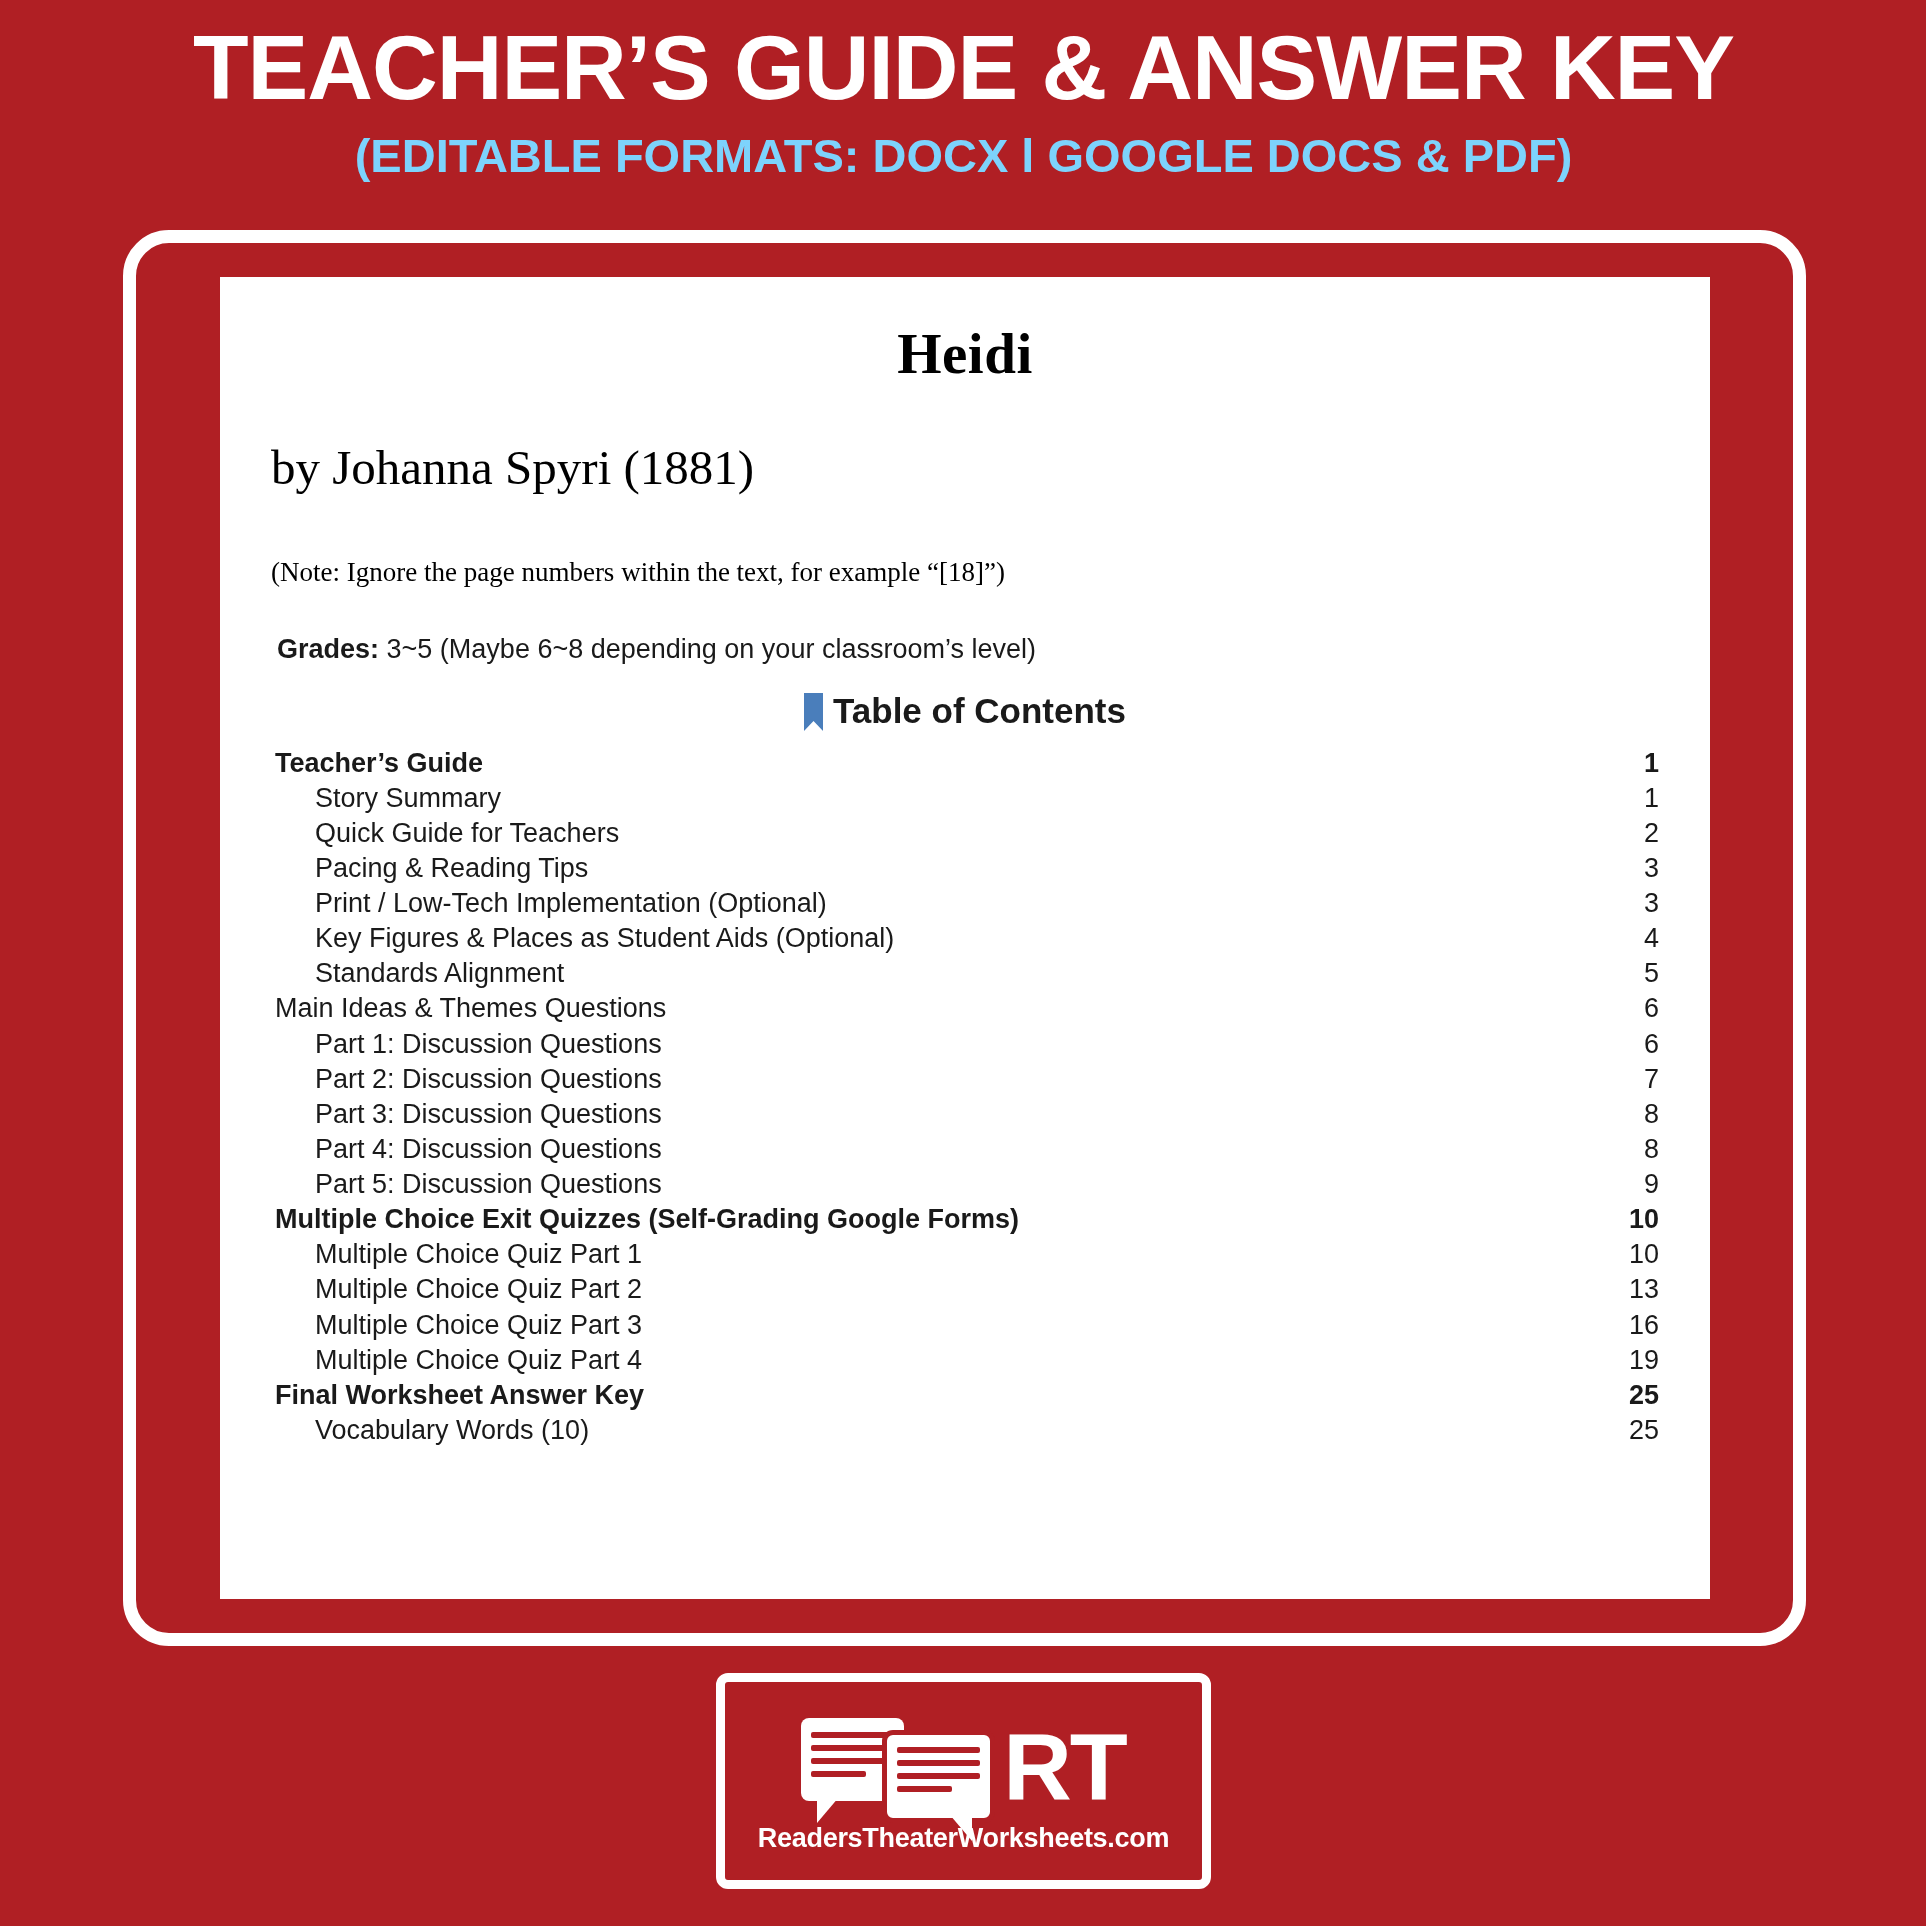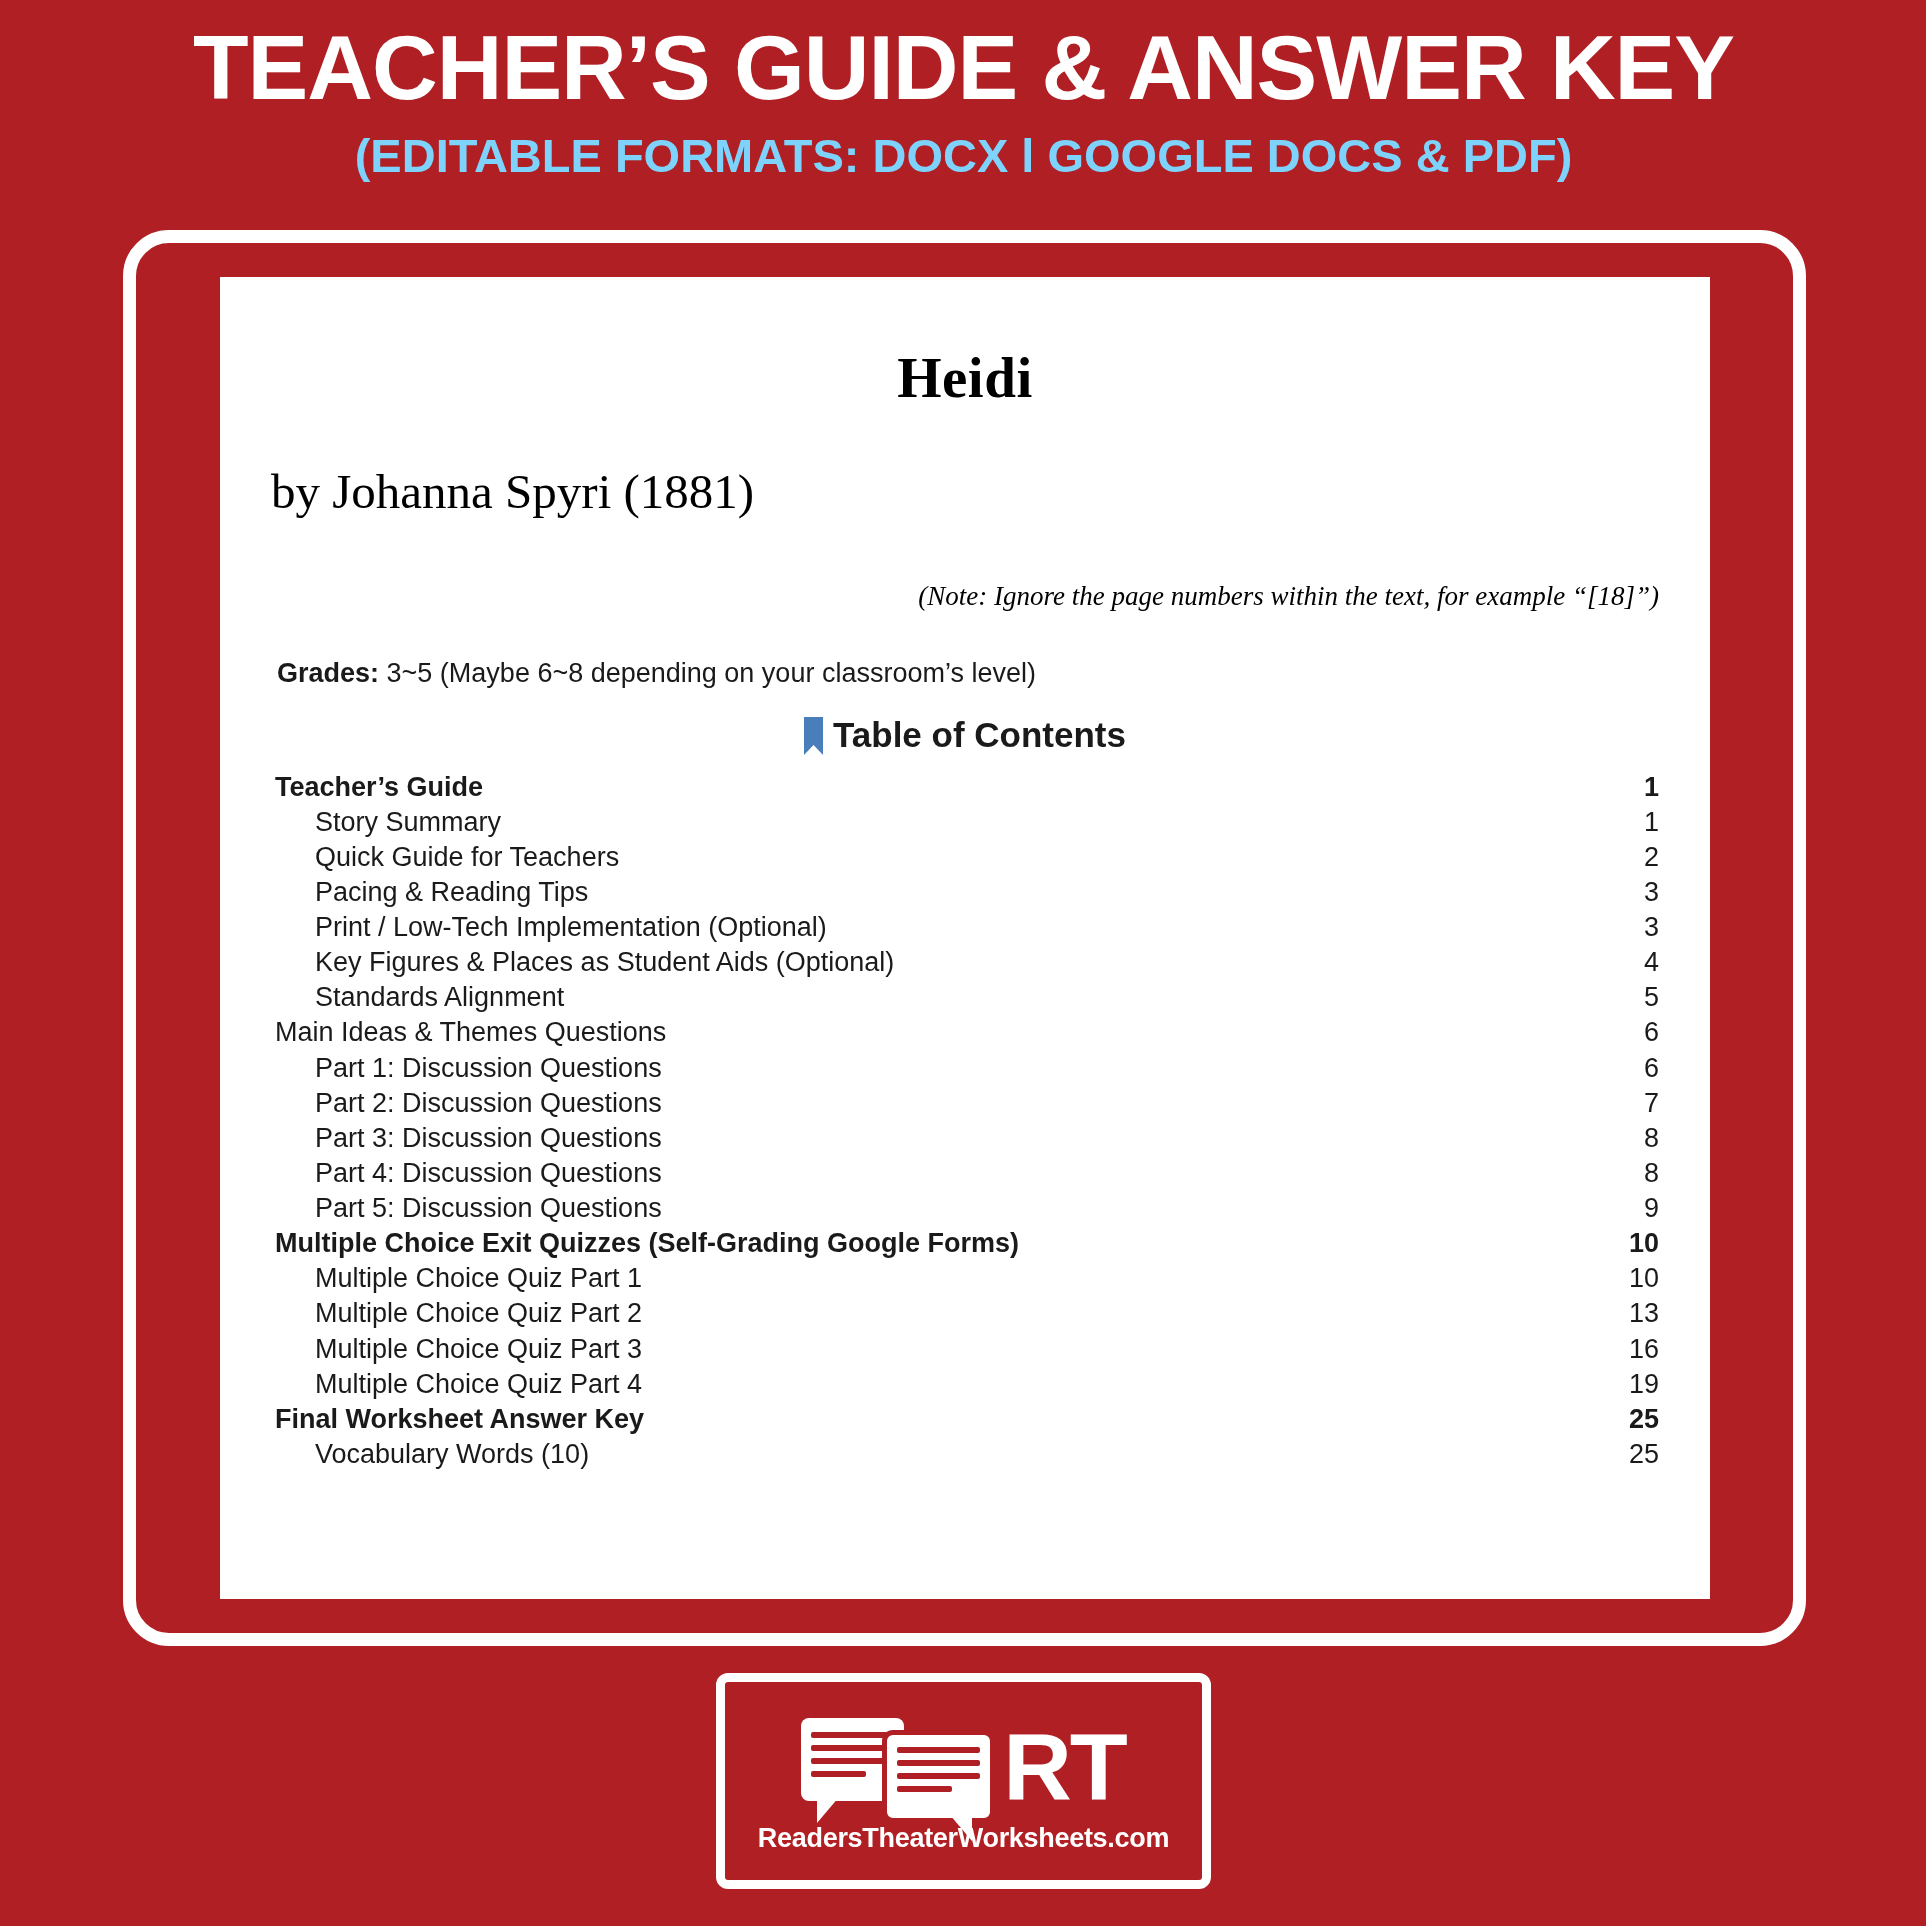--- a/index.html
+++ b/index.html
@@ -54,44 +54,43 @@
     box-sizing: border-box;
   }
   .doc {
     position: absolute;
     left: 220px;
     top: 277px;
     width: 1490px;
     height: 1322px;
     background: #ffffff;
     box-sizing: border-box;
-    padding: 44px 51px 0 51px;
+    padding: 20px 51px 0 51px;
     overflow: hidden;
   }
 
   
   .doc-title {
     text-align: center;
     font-family: "Liberation Serif", serif;
     font-weight: bold;
     font-size: 57px;
     color: #000;
     margin-top: 24px;
     letter-spacing: 0.5px;
   }
   .doc-author {
     font-family: "Liberation Serif", serif;
     font-size: 49px;
     color: #000;
     margin-top: 53px;
   }
   .doc-note {
-    text-align: right;
+    text-align: left;
     font-family: "Liberation Serif", serif;
-    font-style: italic;
     font-size: 27px;
     color: #000;
     margin-top: 61px;
   }
   .doc-grades {
     font-size: 27px;
     color: #1a1a1a;
     margin-top: 46px;
     margin-left: 6px;
   }

